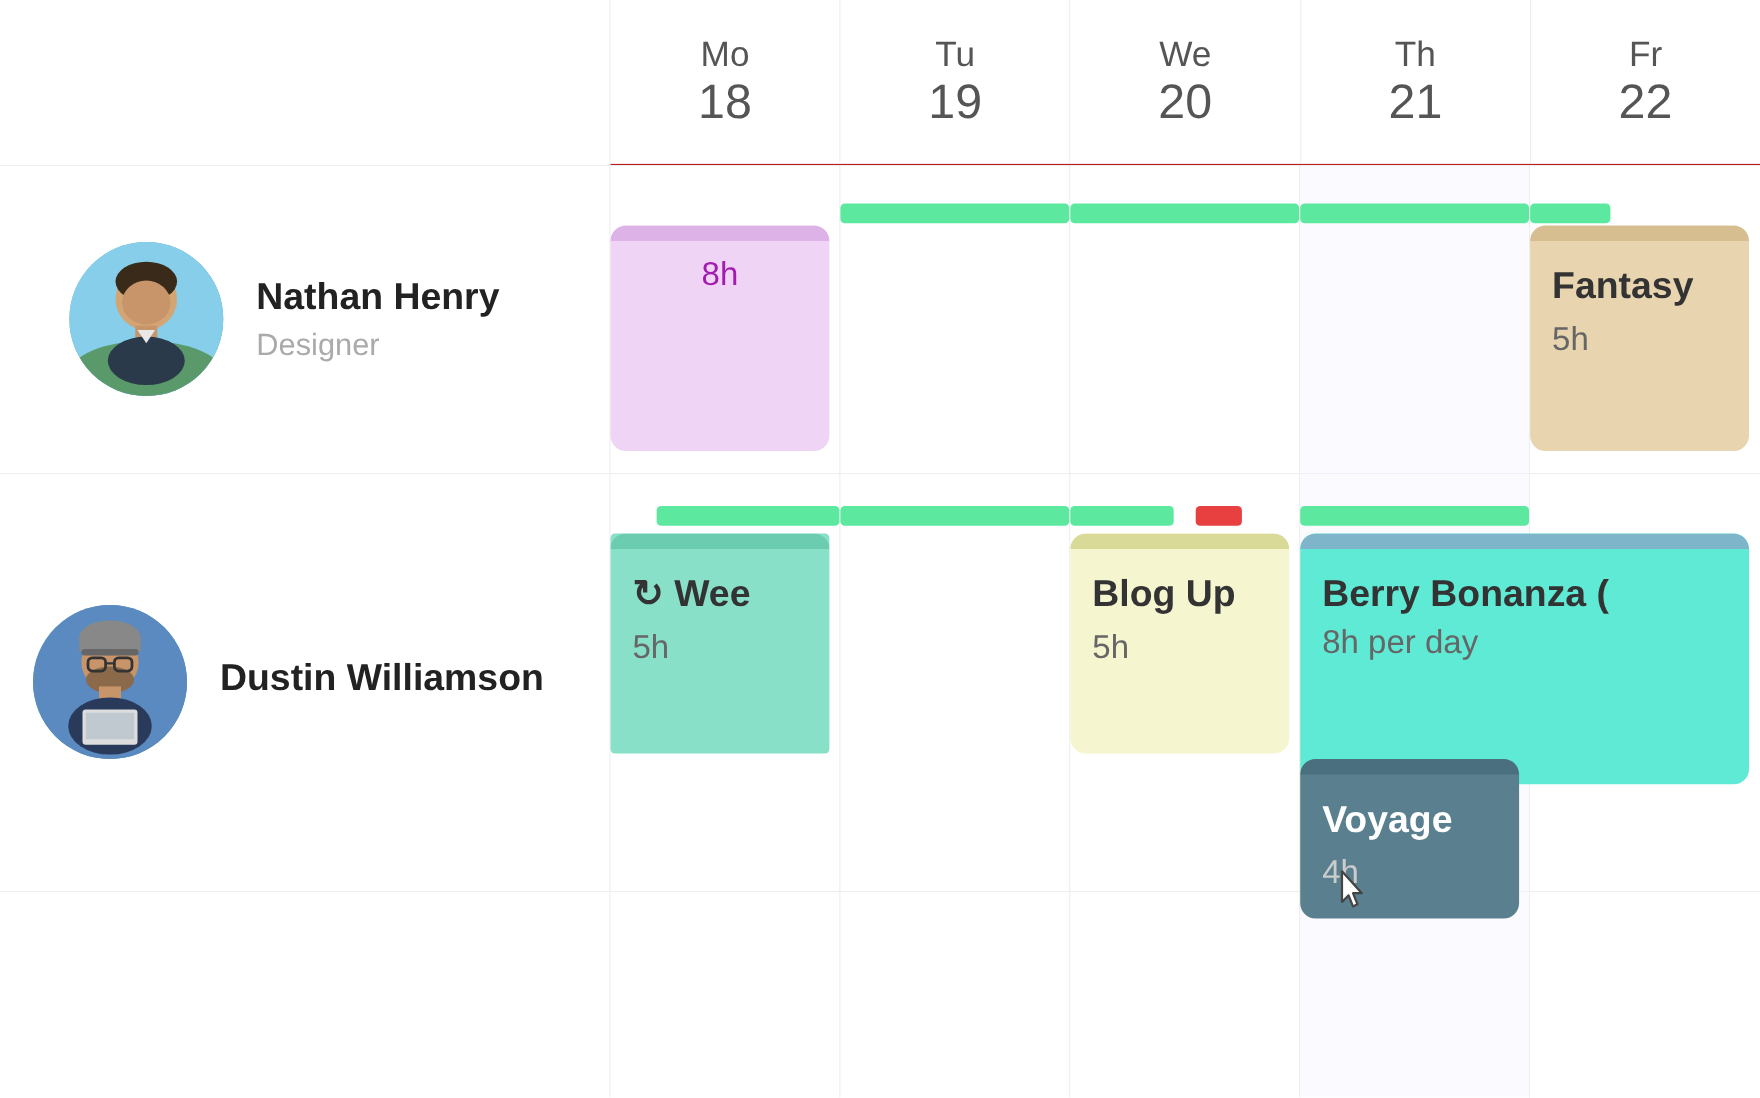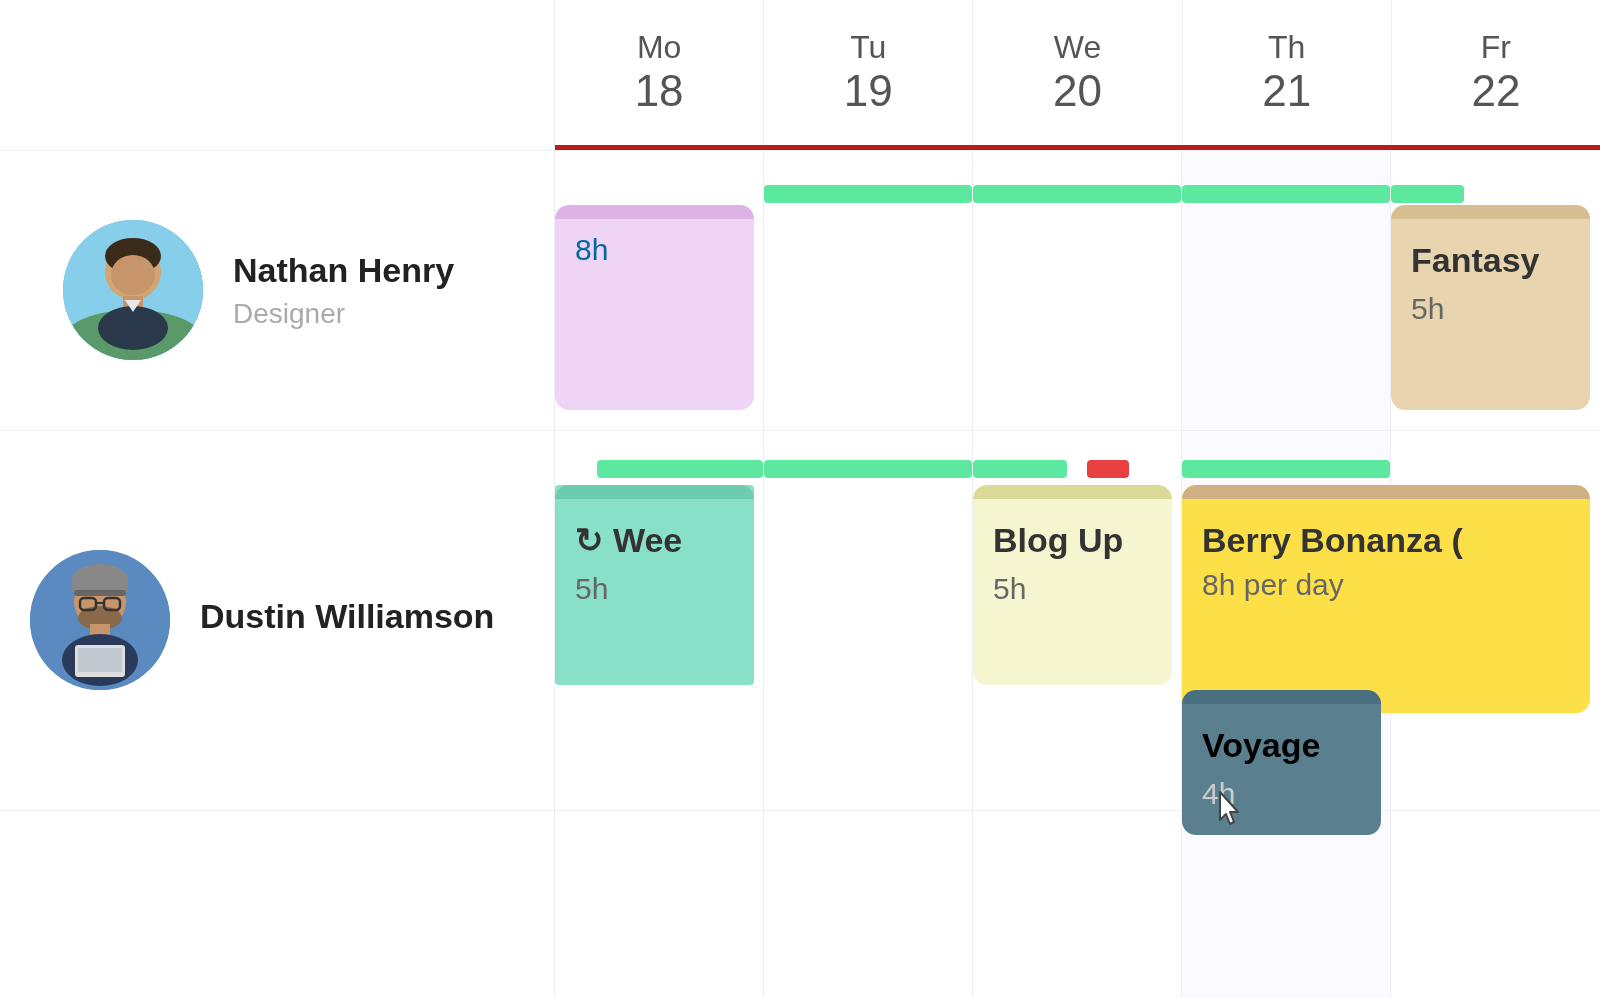--- a/index.html
+++ b/index.html
@@ -19,21 +19,21 @@
     }
 
     
     .header-row {
       display: flex;
       position: absolute;
       top: 0;
       left: 555px;
       right: 0;
       height: 150px;
-      border-bottom: 5px solid #b91c1c;
+      border-bottom: 1px solid #b91c1c;
       text-align: center;
     }
 
     .day-col {
       flex: 1;
       display: flex;
       flex-direction: column;
       align-items: center;
       justify-content: center;
       border-right: 1px solid #eeeeee;
@@ -248,45 +248,45 @@
       </div>
       <div style="position: absolute; top: 0px; bottom: 0px; left: 60%; width: 20%; border-right: 1px solid rgb(238, 238, 238); background: rgba(245, 245, 255, 0.4);">
         <div style="position: absolute; top: 35px; left: 0%; width: 100%; height: 18px; background: rgb(93, 232, 160); border-radius: 4px; z-index: 5;"></div>
         <div style="position: absolute; top: 310px; left: 0%; width: 100%; height: 18px; background: rgb(93, 232, 160); border-radius: 4px; z-index: 5;"></div>
       </div>
       <div style="position: absolute; top: 0px; bottom: 0px; left: 80%; width: 20%; border-right: none;">
         <div style="position: absolute; top: 35px; left: 0%; width: 35%; height: 18px; background: rgb(93, 232, 160); border-radius: 4px; z-index: 5;"></div>
       </div>
       <div style="position: absolute; left: 0%; width: calc(20% - 10px); top: 55px; height: 205px; background: rgb(240, 212, 245); border-radius: 14px; overflow: hidden; z-index: 10; padding: 18px 20px 0px;">
         <div style="position: absolute; top: 0px; left: 0px; right: 0px; height: 14px; background: rgb(200, 144, 217); border-radius: 14px 14px 0px 0px; opacity: 0.5;"></div>
-        <div style="font-size: 30px; font-weight: 500; color: #0369a1; margin-top: 10px;">8h</div>
+        <div style="font-size: 30px; font-weight: 500; color: #a21caf; margin-top: 10px; text-align: center;">8h</div>
       </div>
       <div style="position: absolute; left: 80%; width: calc(20% - 10px); top: 55px; height: 205px; background: rgb(232, 213, 176); border-radius: 14px; overflow: hidden; z-index: 10; padding: 18px 20px 0px;">
         <div style="position: absolute; top: 0px; left: 0px; right: 0px; height: 14px; background: rgb(196, 168, 112); border-radius: 14px 14px 0px 0px; opacity: 0.5;"></div>
         <div style="font-size: 34px; font-weight: 600; color: rgb(51, 51, 51); line-height: 1.25; margin-top: 16px;">Fantasy</div>
         <div style="font-size: 30px; font-weight: 500; color: rgb(102, 102, 102); margin-top: 10px;">5h</div>
       </div>
       <div style="position: absolute; left: 0%; width: calc(20% - 10px); top: 335px; height: 200px; background: rgb(136, 224, 200); border-radius: 4px; overflow: hidden; z-index: 10; padding: 18px 20px 0px;">
         <div style="position: absolute; top: 0px; left: 0px; right: 0px; height: 14px; background: rgb(80, 184, 150); border-radius: 14px 14px 0px 0px; opacity: 0.5;"></div>
         <div style="font-size: 34px; font-weight: 600; color: rgb(51, 51, 51); line-height: 1.25; margin-top: 16px;">↻ Wee</div>
         <div style="font-size: 30px; font-weight: 500; color: rgb(102, 102, 102); margin-top: 10px;">5h</div>
       </div>
       <div style="position: absolute; left: 40%; width: calc(20% - 10px); top: 335px; height: 200px; background: rgb(245, 245, 208); border-radius: 14px; overflow: hidden; z-index: 10; padding: 18px 20px 0px;">
         <div style="position: absolute; top: 0px; left: 0px; right: 0px; height: 14px; background: rgb(192, 192, 96); border-radius: 14px 14px 0px 0px; opacity: 0.5;"></div>
         <div style="font-size: 34px; font-weight: 600; color: rgb(51, 51, 51); line-height: 1.25; margin-top: 16px;">Blog Up</div>
         <div style="font-size: 30px; font-weight: 500; color: rgb(102, 102, 102); margin-top: 10px;">5h</div>
       </div>
-      <div style="position: absolute; left: 60%; width: calc(40% - 10px); top: 335px; height: 228px; background: #fde047; border-radius: 14px; overflow: hidden; z-index: 10; padding: 18px 20px 0px;">
+      <div style="position: absolute; left: 60%; width: calc(40% - 10px); top: 335px; height: 228px; background: #5eead4; border-radius: 14px; overflow: hidden; z-index: 10; padding: 18px 20px 0px;">
         <div style="position: absolute; top: 0px; left: 0px; right: 0px; height: 14px; background: rgb(160, 128, 192); border-radius: 14px 14px 0px 0px; opacity: 0.5;"></div>
         <div style="font-size: 34px; font-weight: 600; color: rgb(51, 51, 51); line-height: 1.25; margin-top: 16px;">Berry Bonanza (</div>
         <div style="font-size: 30px; font-weight: 400; color: rgb(102, 102, 102); margin-top: 6px;">8h per day</div>
       </div>
       <div style="position: absolute; left: 60%; width: calc(20% - 10px); top: 540px; height: 145px; background: rgb(90, 128, 144); border-radius: 14px; overflow: hidden; z-index: 10; padding: 18px 20px 0px;">
         <div style="position: absolute; top: 0px; left: 0px; right: 0px; height: 14px; background: rgb(58, 96, 112); border-radius: 14px 14px 0px 0px; opacity: 0.5;"></div>
-        <div style="font-size: 34px; font-weight: 600; color: #000000; line-height: 1.25; margin-top: 16px;">Voyage</div>
+        <div style="font-size: 34px; font-weight: 600; color: #ffffff; line-height: 1.25; margin-top: 16px;">Voyage</div>
         <div style="font-size: 30px; font-weight: 500; color: rgb(204, 204, 204); margin-top: 10px;">4h</div>
       </div>
       <div style="position: absolute; left: 60%; top: 640px; font-size: 32px; z-index: 50; transform: translateX(30px);"><svg width="36" height="42" viewBox="0 0 36 42" fill="none">
   <path d="M8 2L8 30L14 24L18 34L22 32L18 22L26 22Z" fill="white" stroke="#444" stroke-width="2" stroke-linejoin="round"></path>
 </svg></div>
     </div>
 
 </div>
 
 </body></html>

